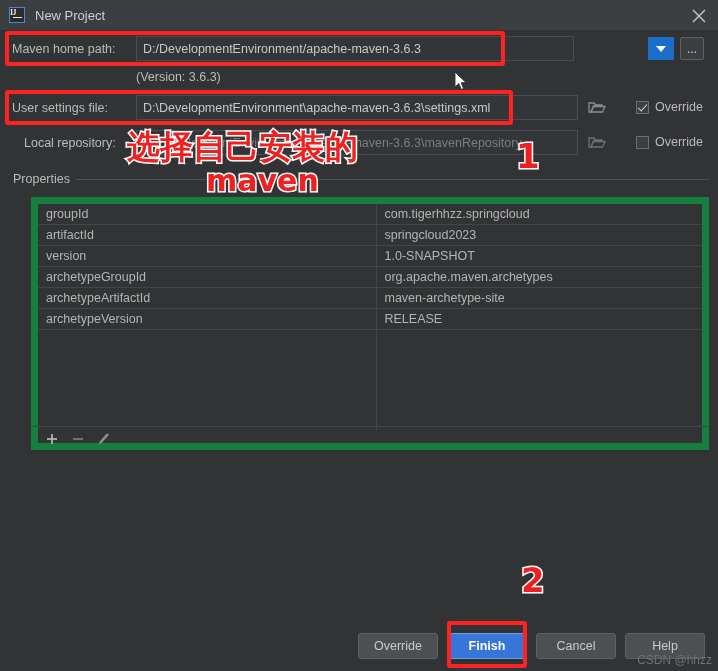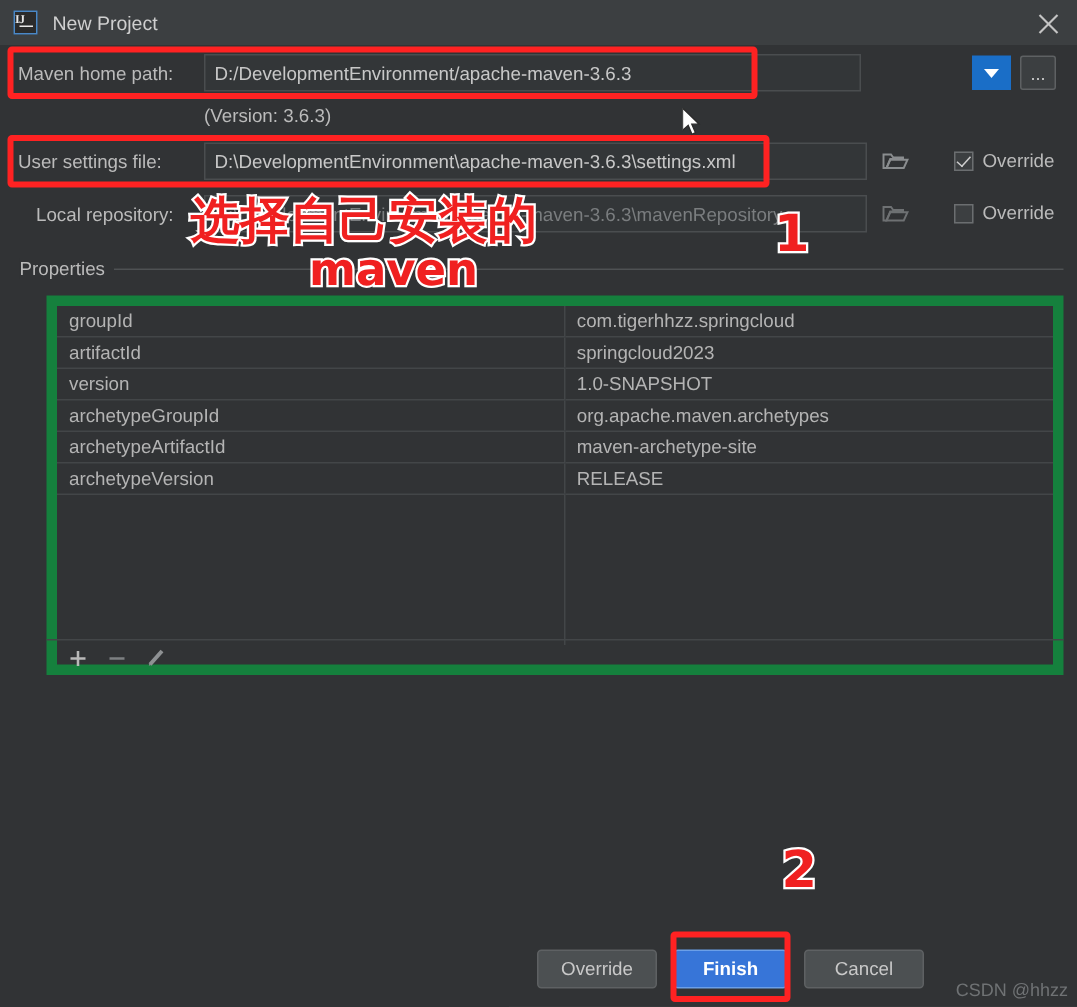--- a/index.html
+++ b/index.html
@@ -399,20 +399,21 @@
       <svg width="15" height="15" viewBox="0 0 15 15">
         <line x1="3" y1="12" x2="11" y2="3" stroke="#8e9193" stroke-width="2.6"></line>
         <path d="M2.2 12.8 L3.6 12.4 L2.6 11.4 Z" fill="#8e9193"></path>
       </svg>
     </div>
   </div>
 
   <div class="btn" style="left:358px; top:633px; width:80px;">Override</div>
   <div class="btn primary" style="left:449px; top:633px; width:76px;">Finish</div>
   <div class="btn" style="left:536px; top:633px; width:80px;">Cancel</div>
+  <div class="btn" style="left:625px; top:633px; width:80px;">Help</div>
 
   <div class="cursor-arrow" style="left:455px; top:72px;">
     <svg width="13" height="20" viewBox="0 0 13 20">
       <polygon points="0,0 0,15 3.8,11.6 6.3,17.5 8.6,16.4 6.2,10.8 11,10.6" fill="#ffffff" stroke="#2b2b2b" stroke-width="0.9"></polygon>
     </svg>
   </div>
 
   <div class="anno-box" style="left:5px; top:31px; width:500px; height:35px;"></div>
   <div class="anno-box" style="left:5px; top:90px; width:508px; height:35px;"></div>
   <div class="anno-box" style="left:447px; top:621px; width:80px; height:47px;"></div>

